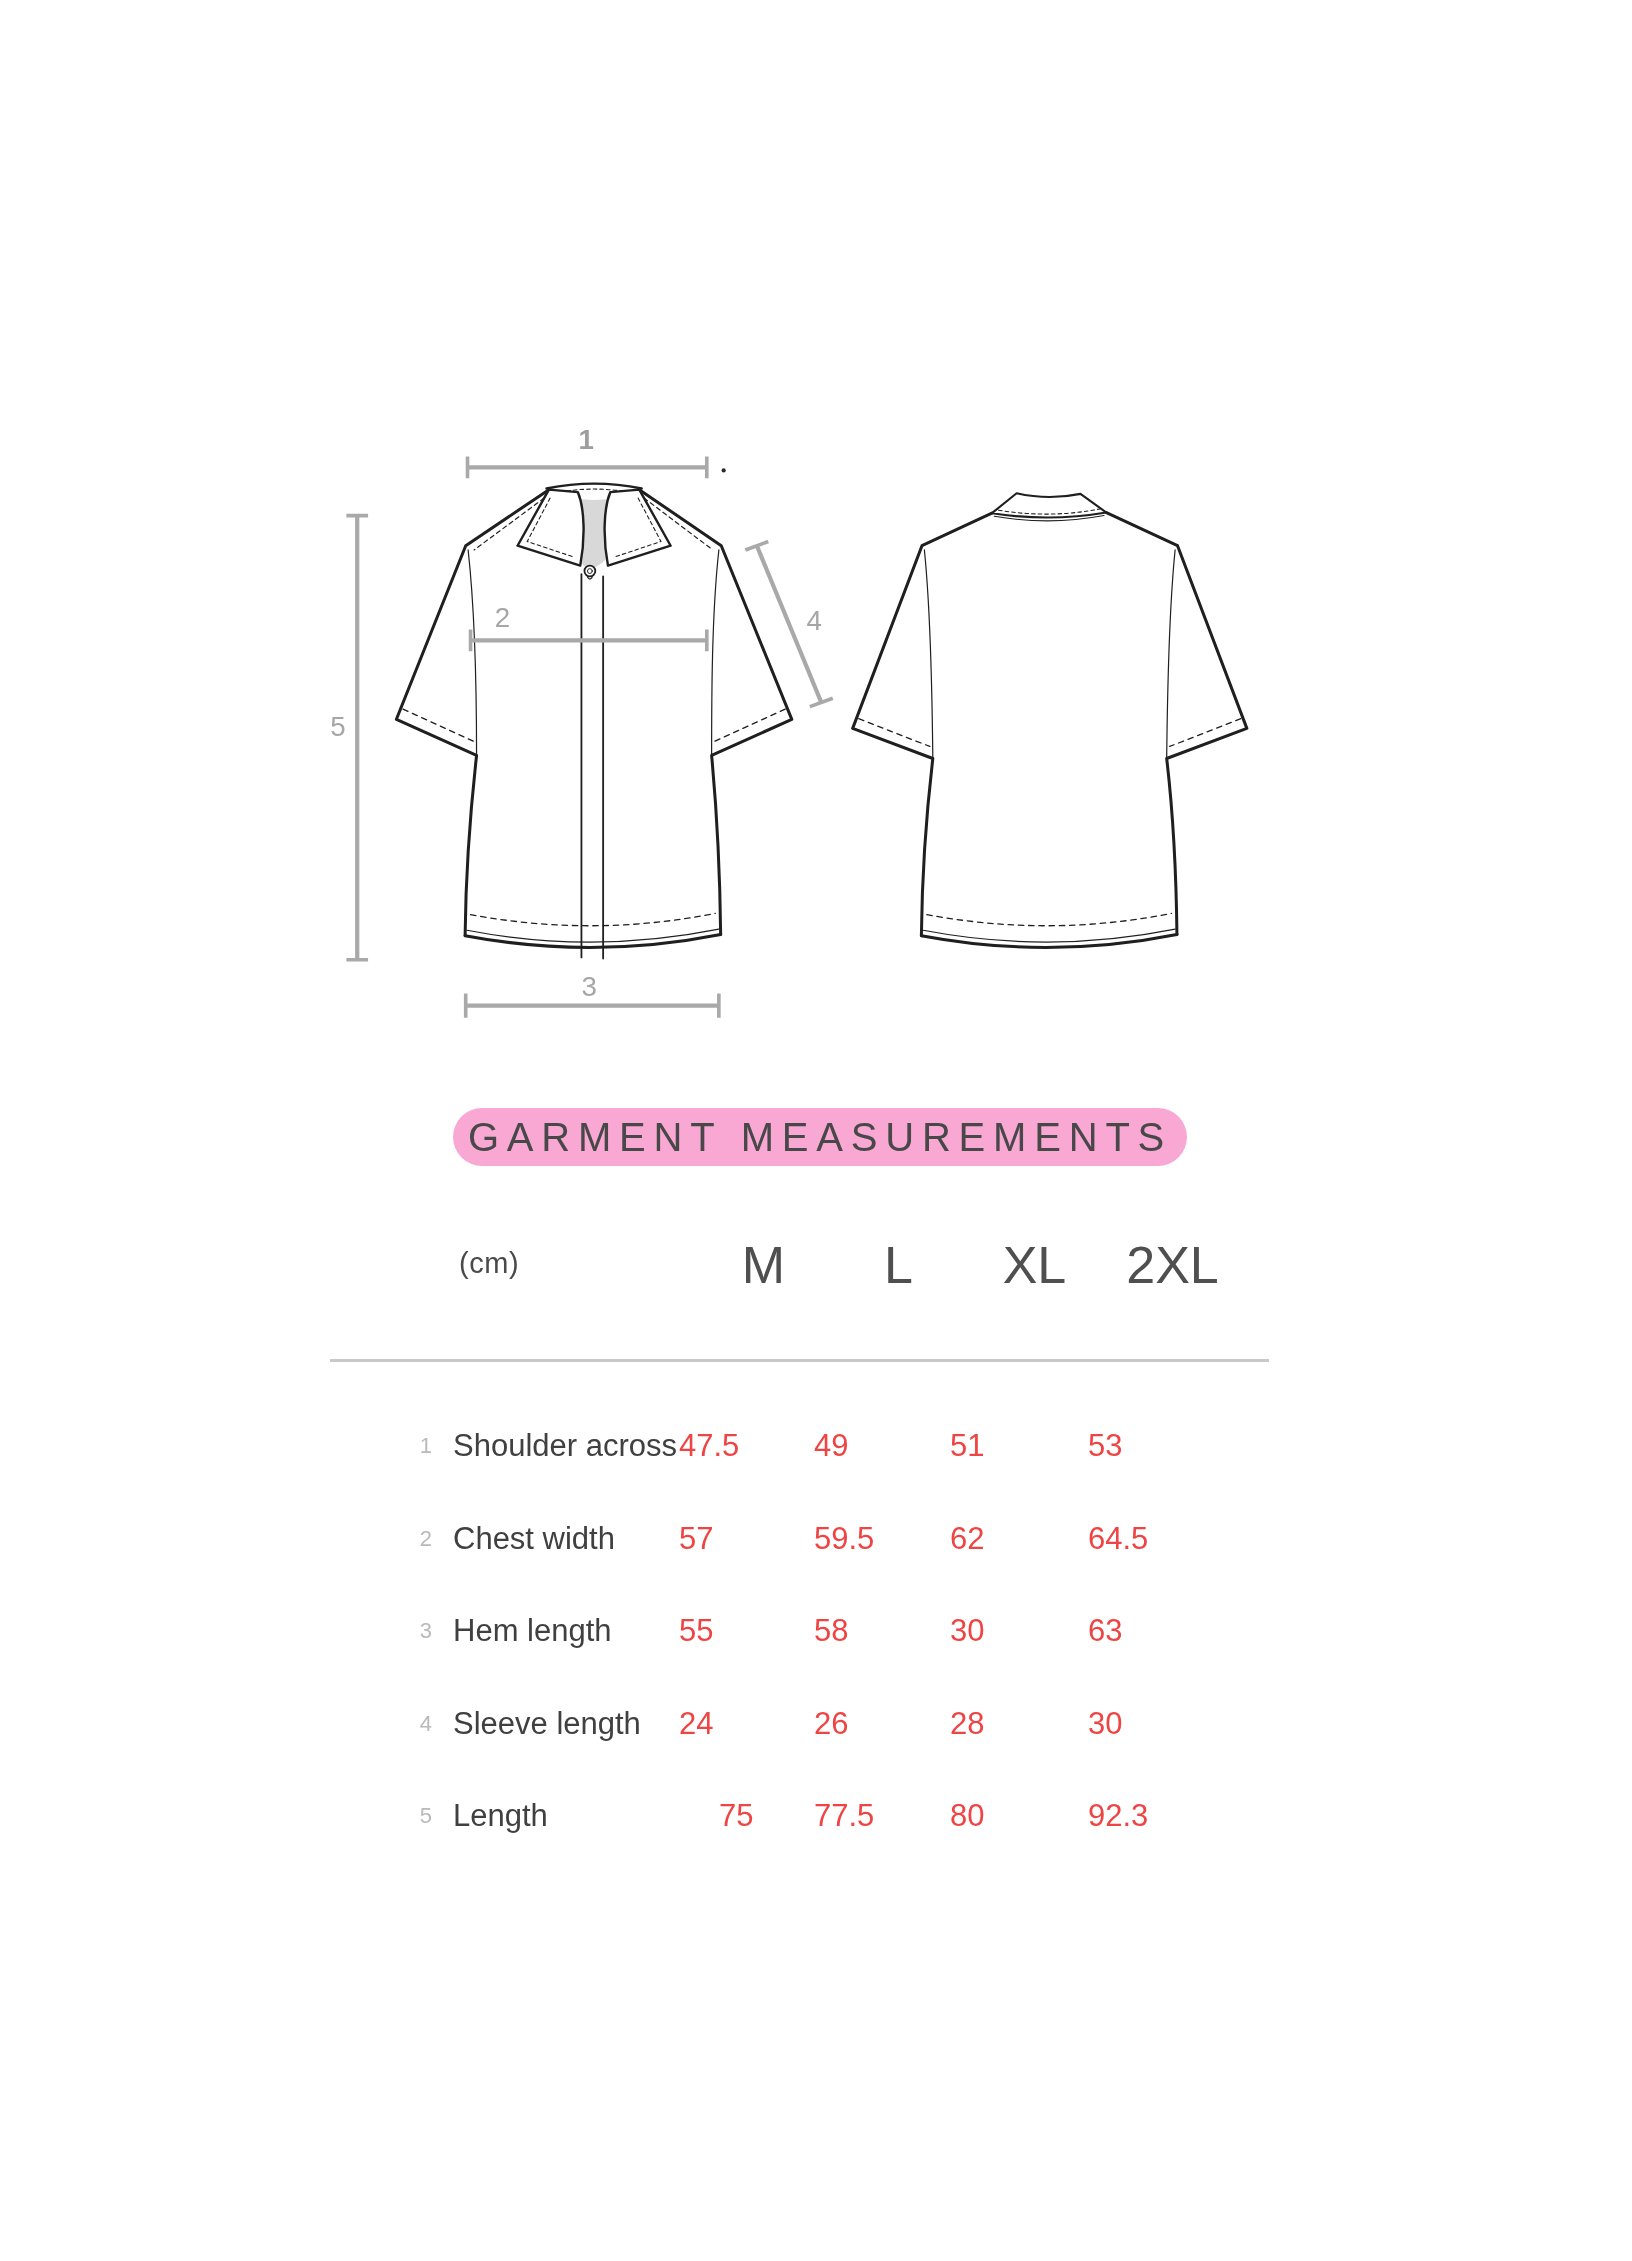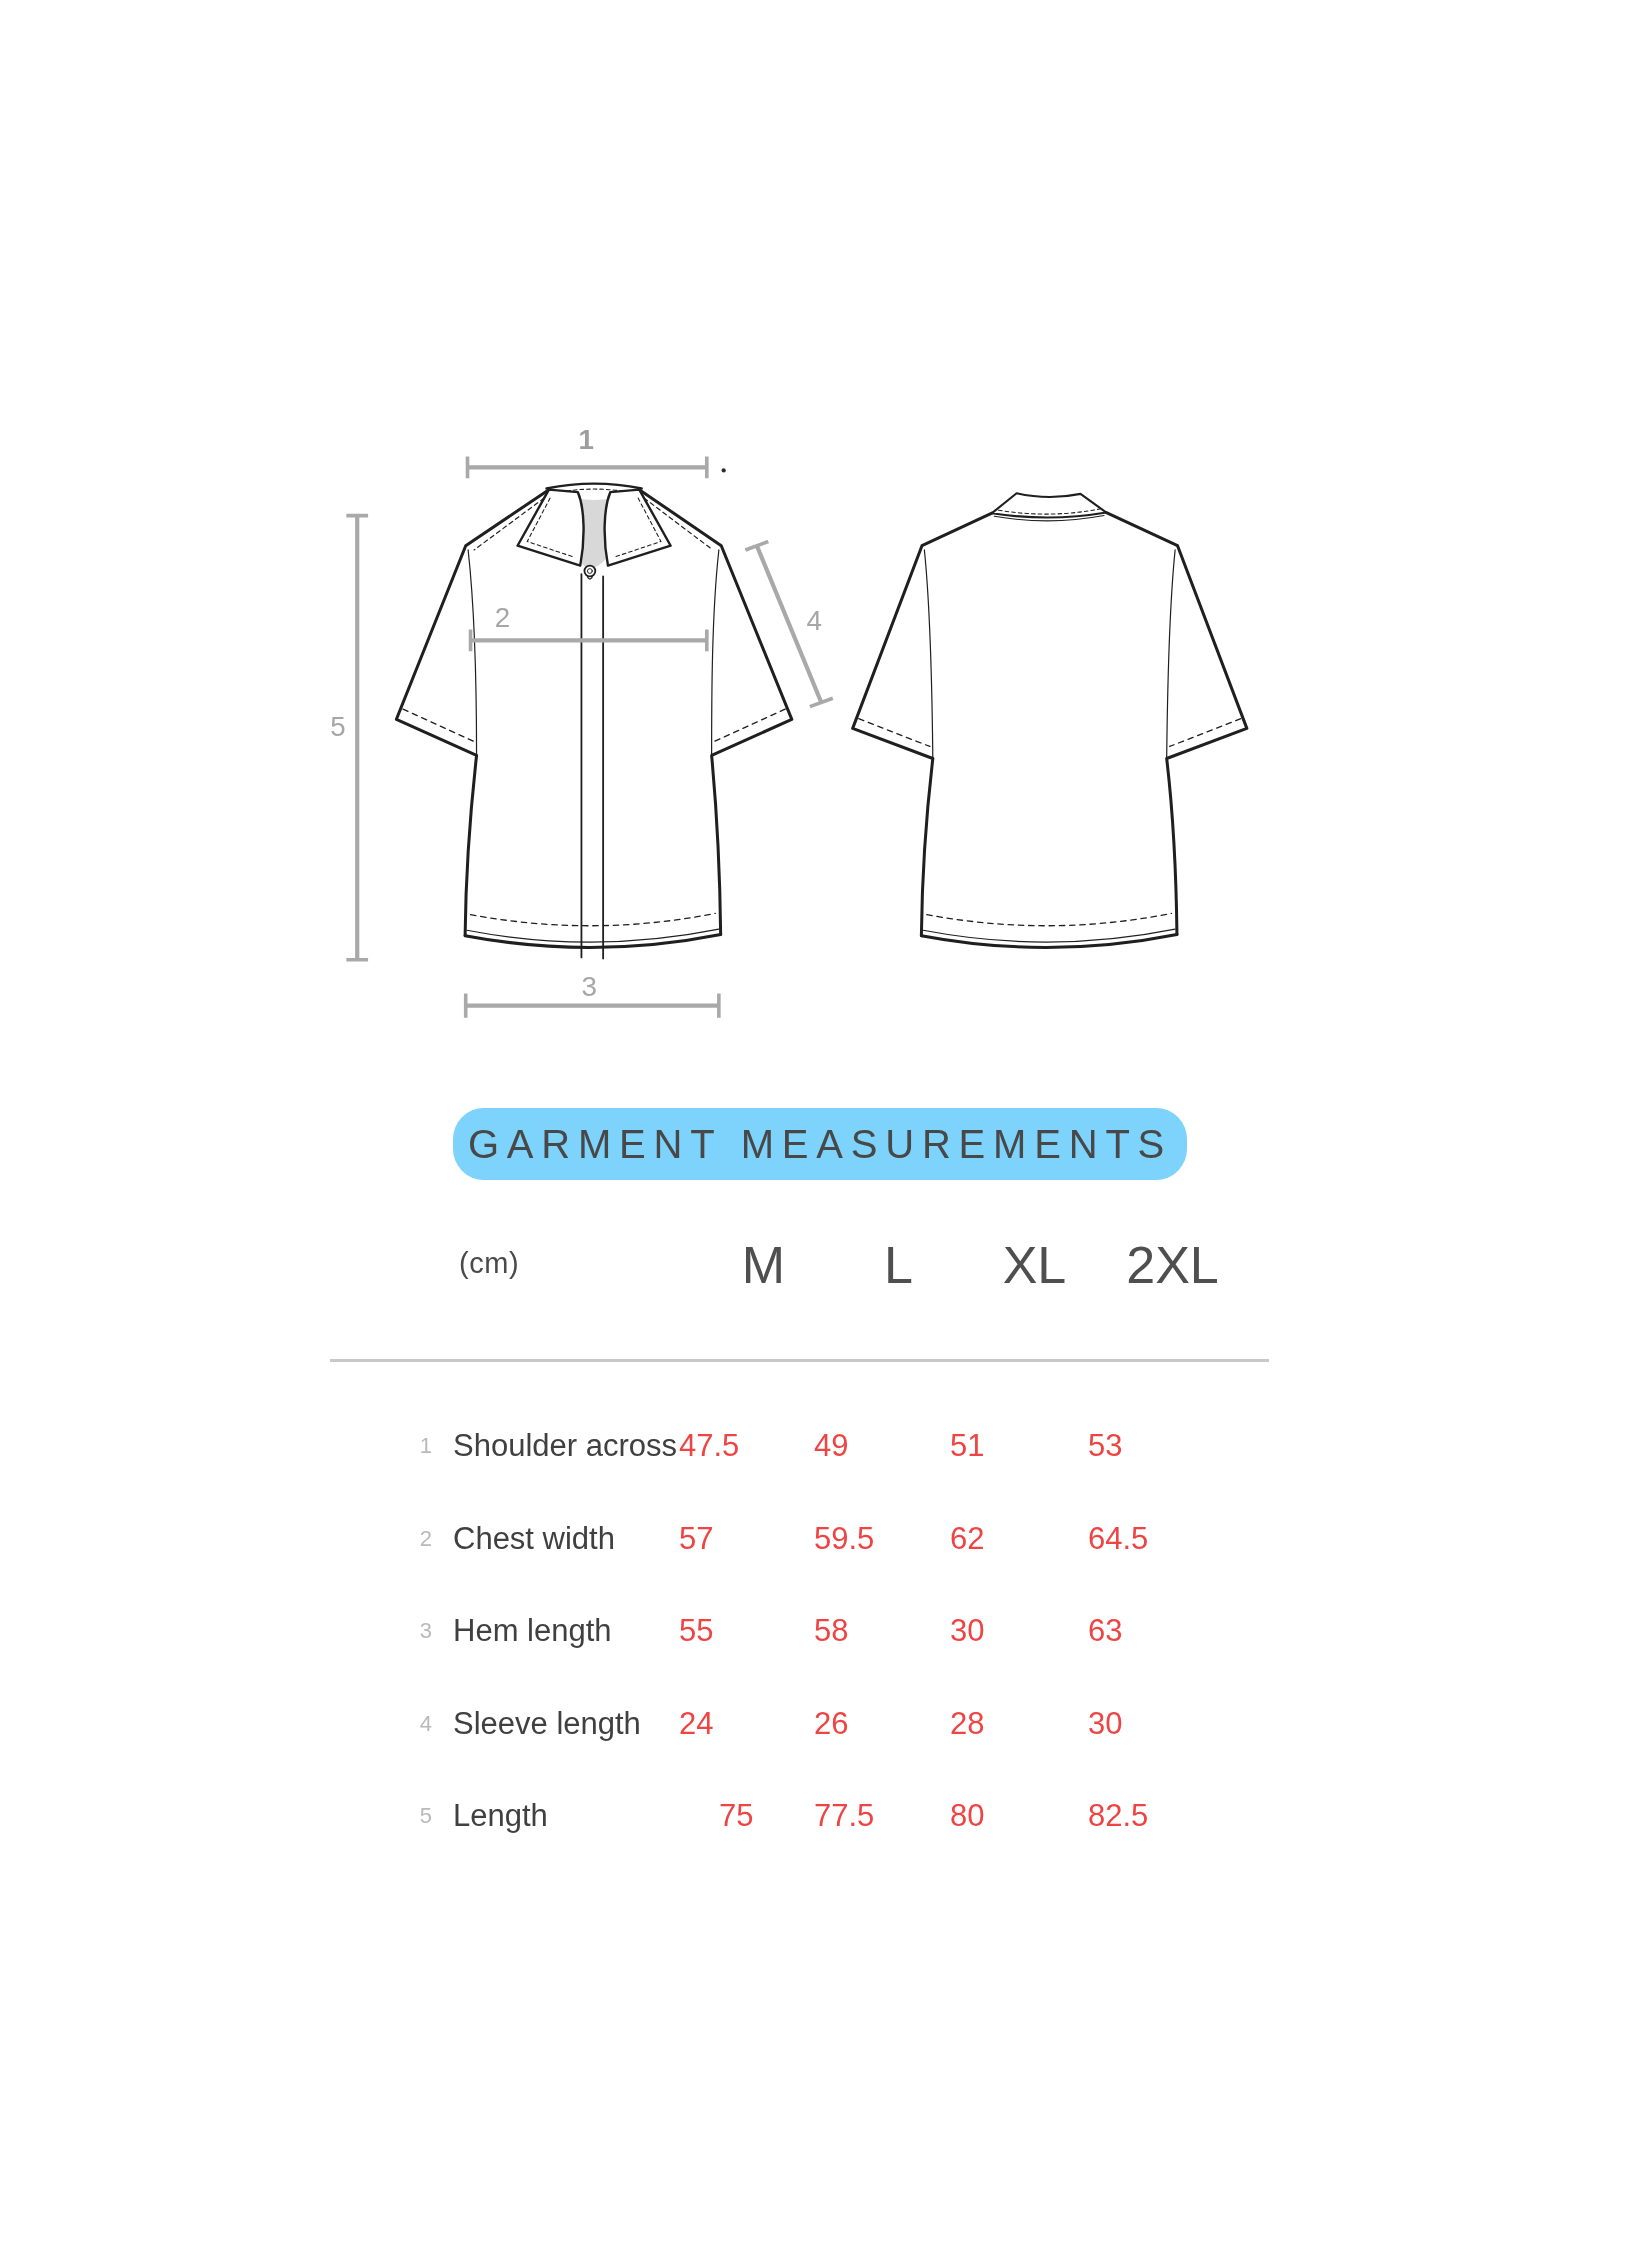--- a/index.html
+++ b/index.html
@@ -6,22 +6,22 @@
   .page{
     position:relative;
     width:1633px;
     height:2261px;
     background:#ffffff;
     font-family:"Liberation Sans","DejaVu Sans",sans-serif;
     overflow:hidden;
   }
   .diagram-svg{position:absolute;left:0;top:386px;}
   .pill{
-    position:absolute;left:453px;top:1108px;width:734px;height:72px;
-    background:#7dd3fc;border-radius:31px;
+    position:absolute;left:453px;top:1108px;width:734px;height:58px;
+    background:#f9a8d4;border-radius:31px;
     display:flex;align-items:center;justify-content:center;
   }
   .pill span{
     font-size:40px;letter-spacing:7.8px;color:#484848;line-height:1;
     white-space:nowrap;
   }
   .unit-label{
     position:absolute;left:459px;top:1249px;
     font-size:29px;color:#4a4a4a;line-height:1;letter-spacing:0.6px;
   }
@@ -185,16 +185,16 @@
   <span class="cell-value" style="top:1702px;left:679px">24</span>
   <span class="cell-value" style="top:1702px;left:814px">26</span>
   <span class="cell-value" style="top:1702px;left:950px">28</span>
   <span class="cell-value" style="top:1702px;left:1088px">30</span>
 
   <span class="row-num" style="top:1800px">5</span>
   <span class="row-label" style="top:1794px">Length</span>
   <span class="cell-value" style="top:1794px;left:719px">75</span>
   <span class="cell-value" style="top:1794px;left:814px">77.5</span>
   <span class="cell-value" style="top:1794px;left:950px">80</span>
-  <span class="cell-value" style="top:1794px;left:1088px">82.5</span>
+  <span class="cell-value" style="top:1794px;left:1088px">92.3</span>
 
 </div>
 
 
 </body></html>

